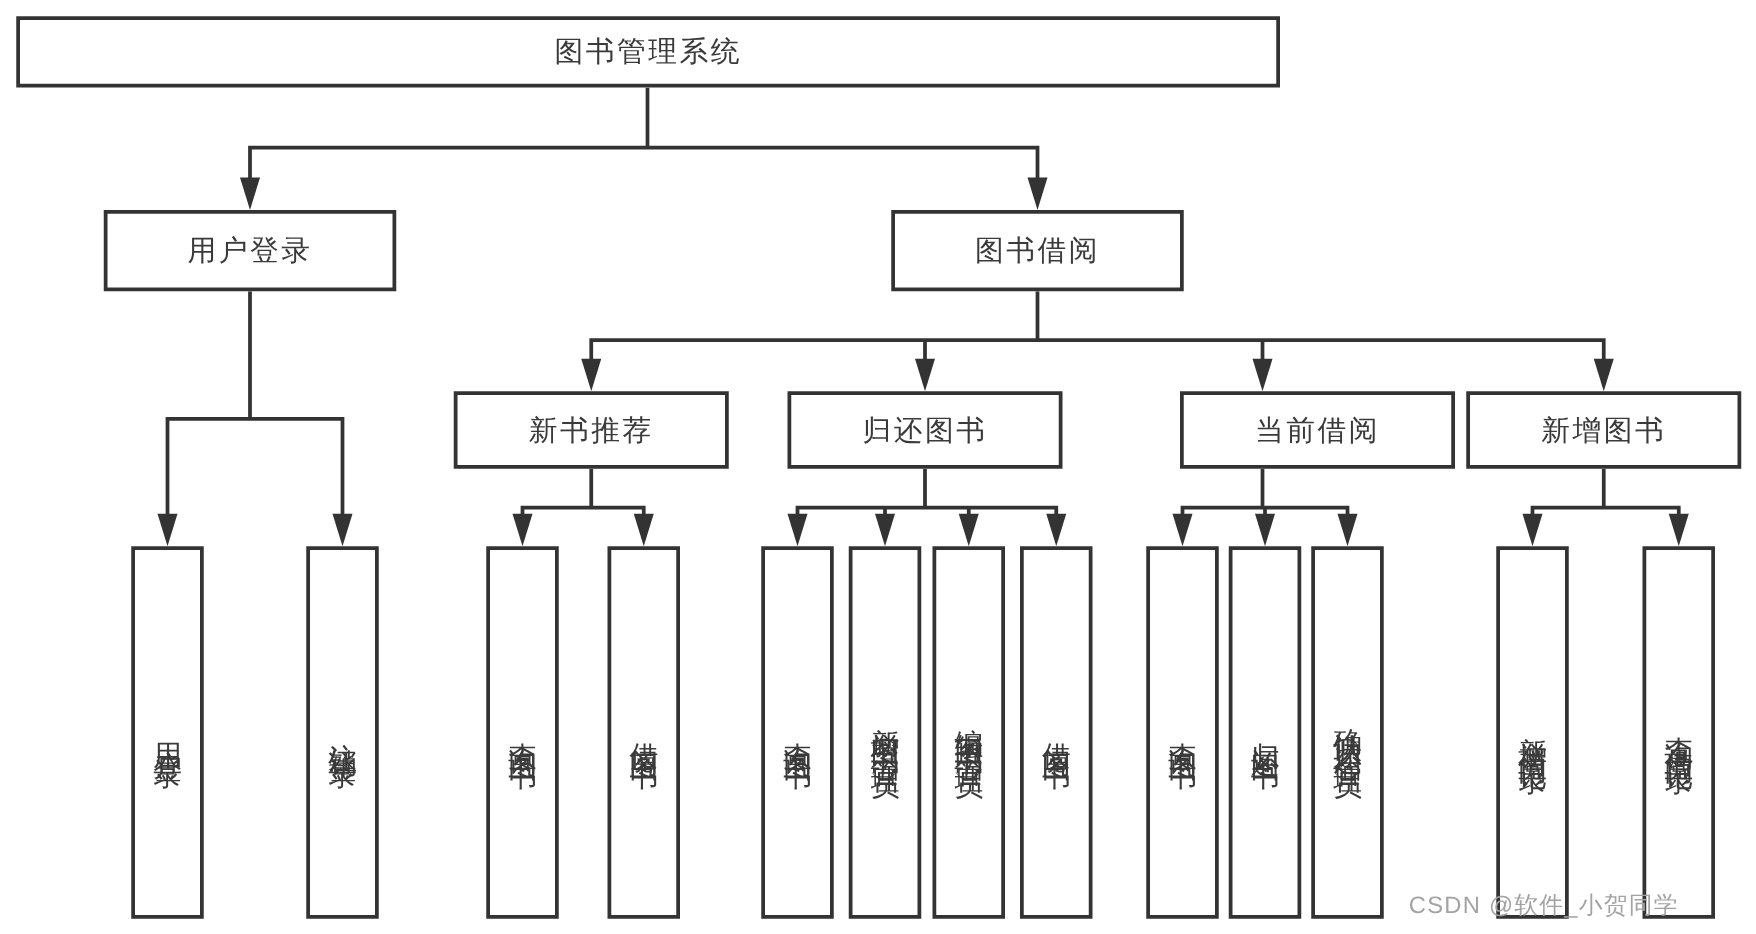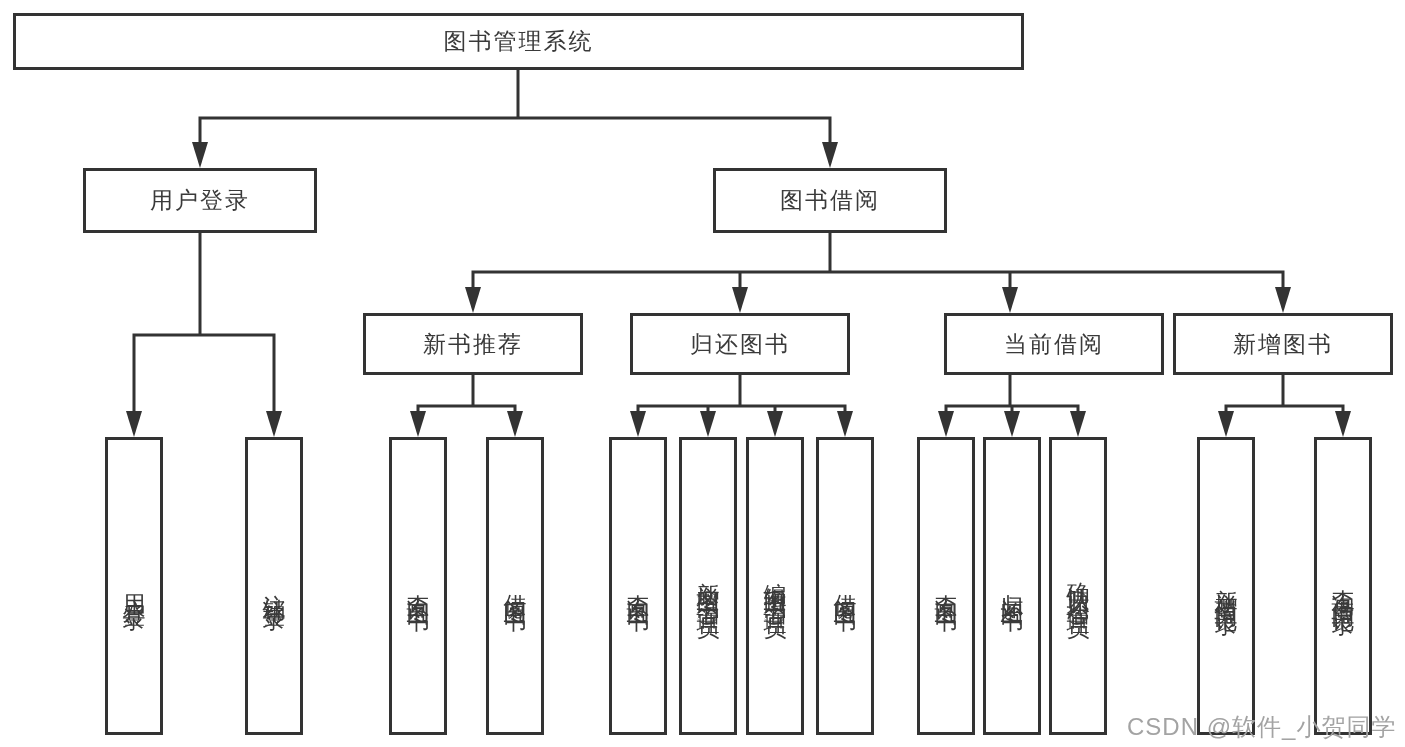--- a/index.html
+++ b/index.html
@@ -61,21 +61,21 @@
   .box.v {
     top: 437px; width: 58px; height: 298px;
     writing-mode: vertical-rl;
     font-size: 23px;
     letter-spacing: 5px;
     line-height: 1;
   }
   .watermark {
     position: absolute;
     left: 1127px; top: 711px;
-    font-size: 24px;
+    font-size: 19px;
     color: var(--watermark);
     letter-spacing: 1px;
     z-index: 2;
     white-space: nowrap;
   }
 </style>
 </head>
 <body>
 
 <div class="canvas">

